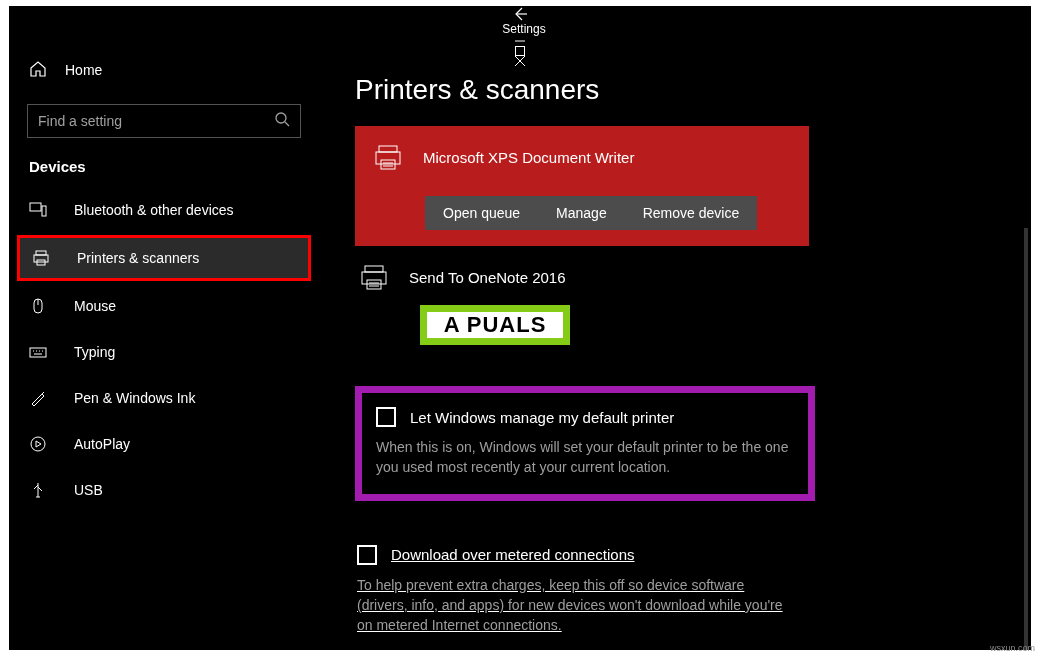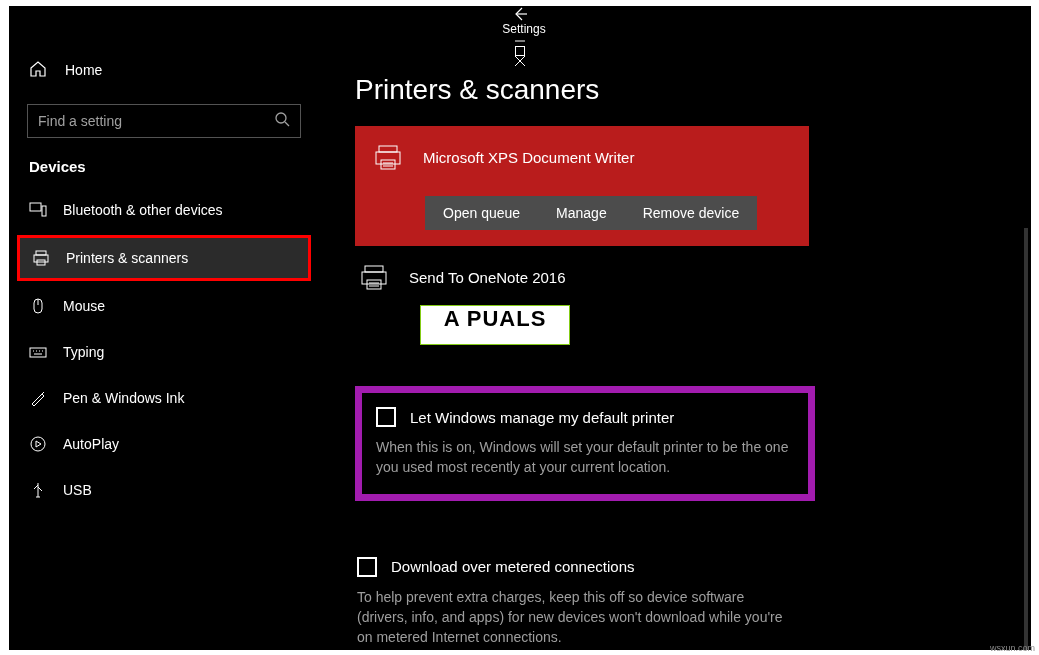--- a/index.html
+++ b/index.html
@@ -11,39 +11,39 @@
 .titlebar .spacer { flex: 1; }
 .winbtn { width: 46px; height: 32px; display: flex; align-items: center; justify-content: center; }
 .winbtn svg { width: 10px; height: 10px; }
 .body { flex: 1; display: flex; overflow: hidden; }
 .sidebar { width: 310px; padding: 12px 0 0 0; }
 .home-row { display: flex; align-items: center; height: 40px; padding-left: 20px; gap: 18px; font-size: 14px; }
 .search-box { margin: 14px 18px 0 18px; height: 34px; border: 1px solid #535353; display: flex; align-items: center; padding: 0 10px; justify-content: space-between; }
 .search-input { flex: 1; background: transparent; border: none; outline: none; color: #fff; font-size: 14px; }
 .search-input::placeholder { color: #a0a0a0; }
 .category { padding: 20px 0 12px 20px; font-size: 15px; font-weight: 600; }
-.nav-item { display: flex; align-items: center; height: 46px; padding-left: 20px; gap: 16px; font-size: 14px; }
+.nav-item { display: flex; align-items: center; height: 46px; padding-left: 20px; gap: 27px; font-size: 14px; }
 .nav-item.selected { background: #2b2b2b; }
 .nav-item .icon { width: 18px; height: 18px; display: flex; align-items: center; justify-content: center; }
 .highlight-red { border: 3px solid #ff0000; }
 .main { flex: 1; padding: 36px 0 0 36px; overflow: hidden; position: relative; }
 .page-title { font-size: 28px; font-weight: 300; margin-bottom: 20px; }
 .card { background: #b91c1c; width: 454px; padding: 14px 16px 16px 16px; }
 .device-row { display: flex; align-items: center; gap: 18px; margin-bottom: 22px; }
 .device-actions { display: flex; padding-left: 54px; }
 .btn { background: #4c4c4c; color: #fff; border: none; height: 34px; padding: 0 18px; font-size: 14px; cursor: pointer; }
 .device-row2 { display: flex; align-items: center; gap: 18px; margin-top: 14px; padding-left: 2px; }
-.watermark { position: absolute; left: 420px; top: 305px; width: 150px; height: 40px; background: #fff; border: 1px solid #84cc16; display: flex; justify-content: center; }
+.watermark { position: absolute; left: 420px; top: 305px; width: 150px; height: 40px; background: #fff; border: 7px solid #84cc16; display: flex; align-items: center; justify-content: center; }
 .watermark-text { font-size: 22px; font-weight: 700; color: #000; letter-spacing: 1px; }
 .option-block { width: 460px; margin-top: 92px; padding: 14px 14px 16px 14px; }
 .option-block.red { border: 7px solid #a21caf; }
 .check-row { display: flex; align-items: center; gap: 14px; font-size: 15px; }
 .checkbox { width: 20px; height: 20px; border: 2px solid #fff; flex-shrink: 0; }
 .desc { font-size: 14px; color: #9e9e9e; margin-top: 10px; line-height: 1.45; }
-.option-block2 { width: 480px; margin-top: 56px; padding-left: 2px; }
+.option-block2 { width: 480px; margin-top: 44px; padding-left: 2px; text-decoration: underline; }
 .scrollbar { position: absolute; right: 3px; top: 190px; width: 4px; height: 450px; background: #333; }
 .printer-icon { width: 34px; height: 34px; display: flex; align-items: center; justify-content: center; }
 .wsxun { position: absolute; right: 4px; bottom: 2px; font-size: 9px; color: #888; }
 </style>
 </head>
 <body>
 
 <div class="window">
 
   <div class="titlebar">

